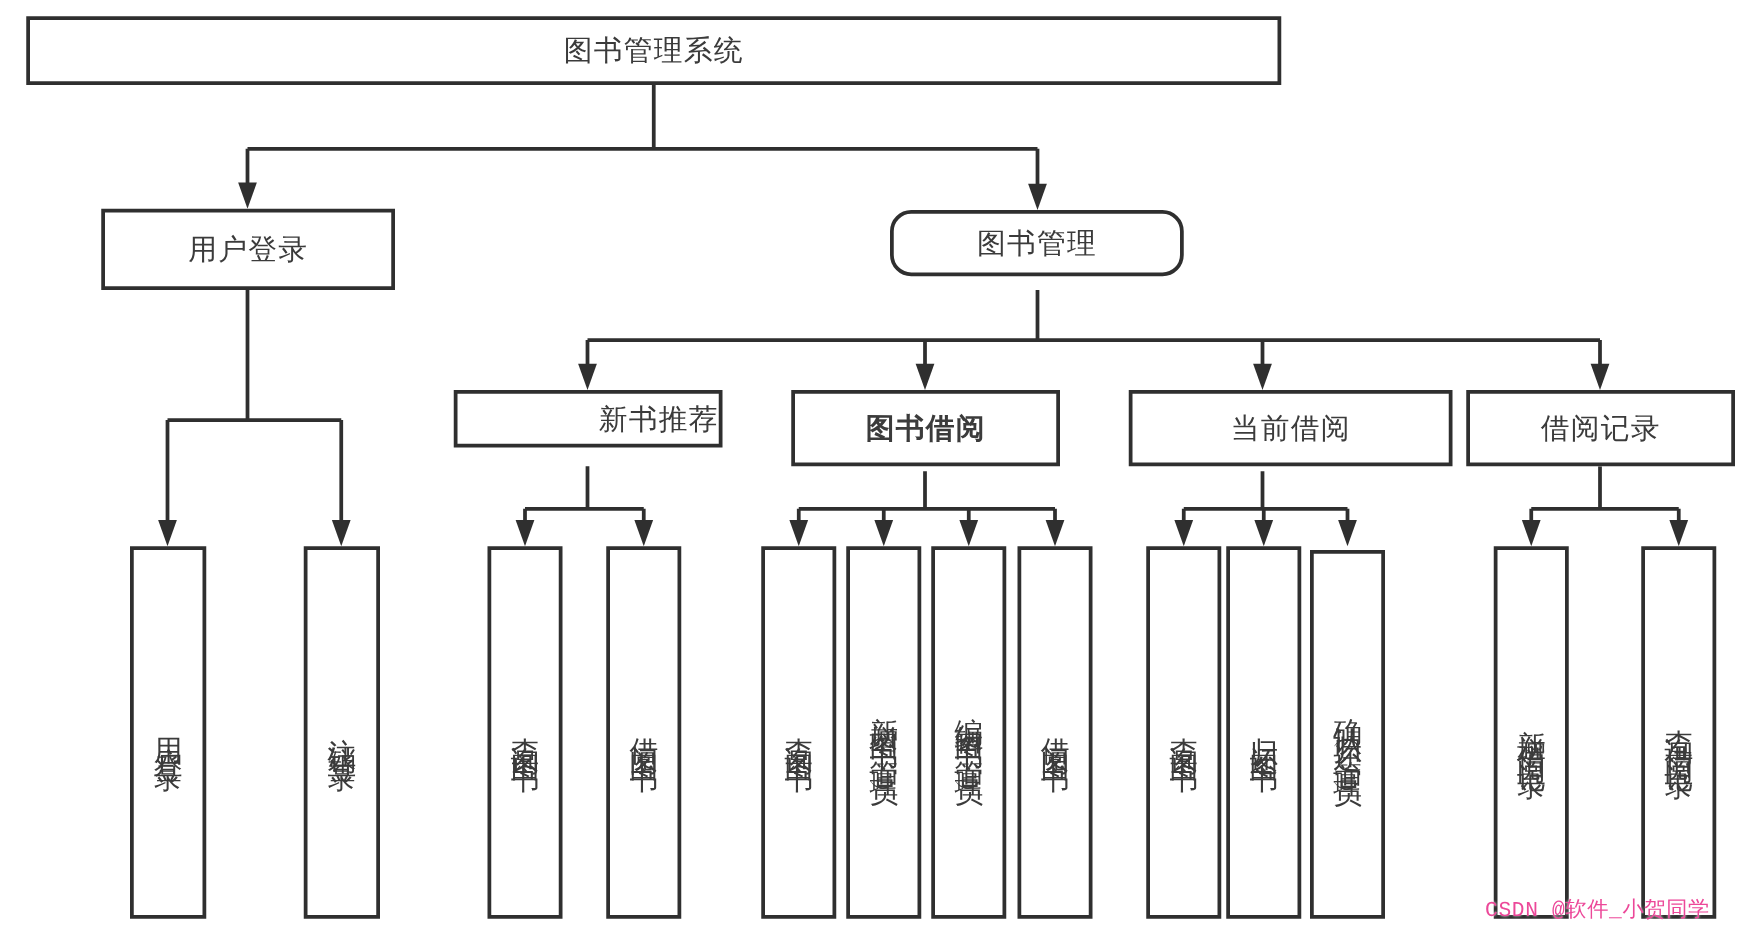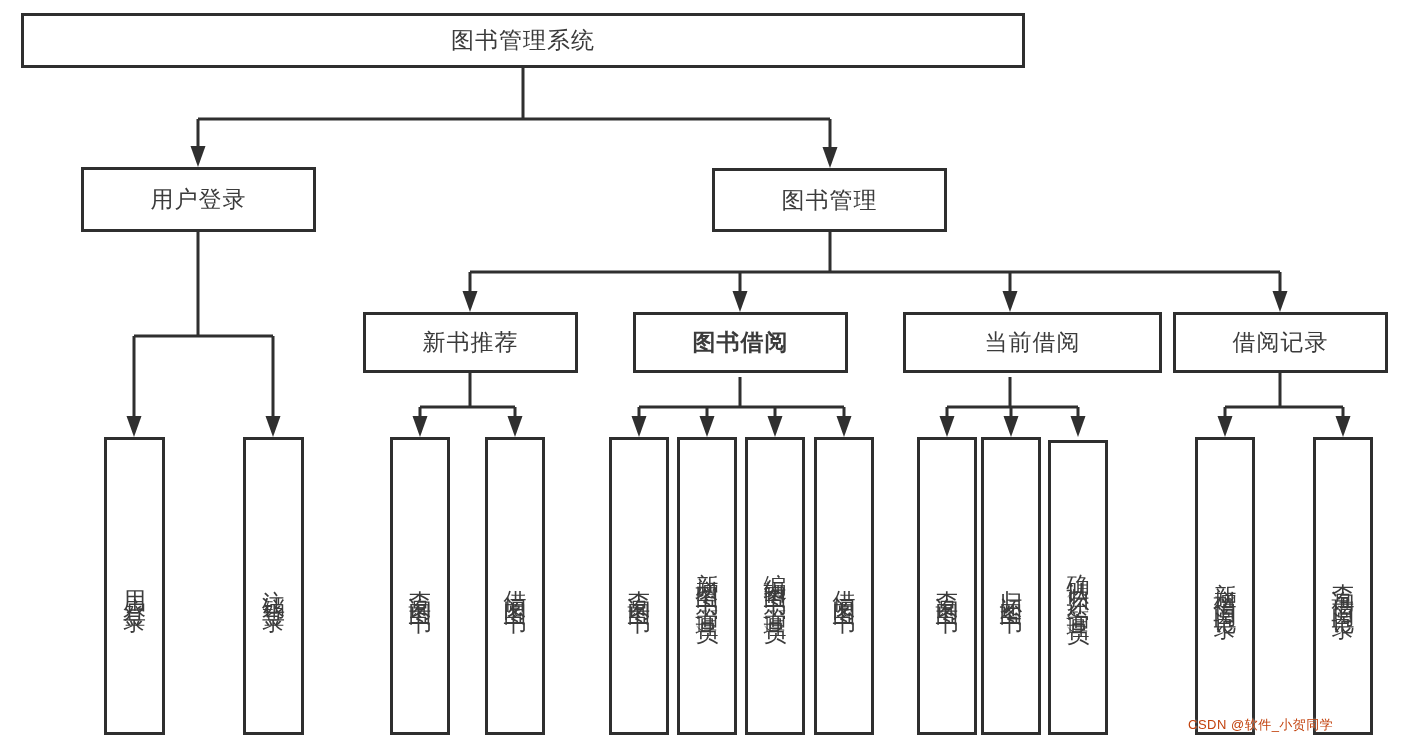--- a/index.html
+++ b/index.html
@@ -41,25 +41,26 @@
   .node-v span {
     writing-mode: vertical-rl;
     text-orientation: mixed;
     font-size: 23px;
     letter-spacing: 7px;
     line-height: 1;
   }
   .watermark {
     position: absolute;
     z-index: 3;
-    font-size: 13px;
+    font-size: 17px;
     letter-spacing: 0.5px;
-    color: #c2410c;
+    color: #ec4899;
     text-shadow: 0 0 2px #ffffff;
     white-space: nowrap;
+    font-family: Liberation Mono, monospace;
   }
 </style>
 </head>
 <body>
 
 <div id="canvas">
 
   <svg id="connectors" viewBox="0 0 1405 747" xmlns="http://www.w3.org/2000/svg">
     <g stroke="#2f2f2f" stroke-width="3" fill="none">
 
@@ -100,25 +101,25 @@
     </g>
   </svg>
 
   <div class="node node-h" style="left:21px; top:13px; width:1004px; height:55px;">
     <span>图书管理系统</span>
   </div>
 
   <div class="node node-h" style="left:81px; top:167px; width:235px; height:65px;">
     <span>用户登录</span>
   </div>
-  <div class="node node-h" style="left:712px; top:168px; width:235px; height:64px;">
+  <div class="node node-h" style="left:712px; top:168px; width:235px; height:53px;border-radius:17px;">
     <span>图书管理</span>
   </div>
 
-  <div class="node node-h" style="left:363px; top:312px; width:215px; height:61px;">
+  <div class="node node-h" style="left:363px; top:312px; width:215px; height:46px;justify-content:flex-end;">
     <span>新书推荐</span>
   </div>
   <div class="node node-h" style="left:633px; top:312px; width:215px; height:61px;font-weight:bold;">
     <span>图书借阅</span>
   </div>
   <div class="node node-h" style="left:903px; top:312px; width:259px; height:61px;">
     <span>当前借阅</span>
   </div>
   <div class="node node-h" style="left:1173px; top:312px; width:215px; height:61px;text-align:center;">
     <span>借阅记录</span>

